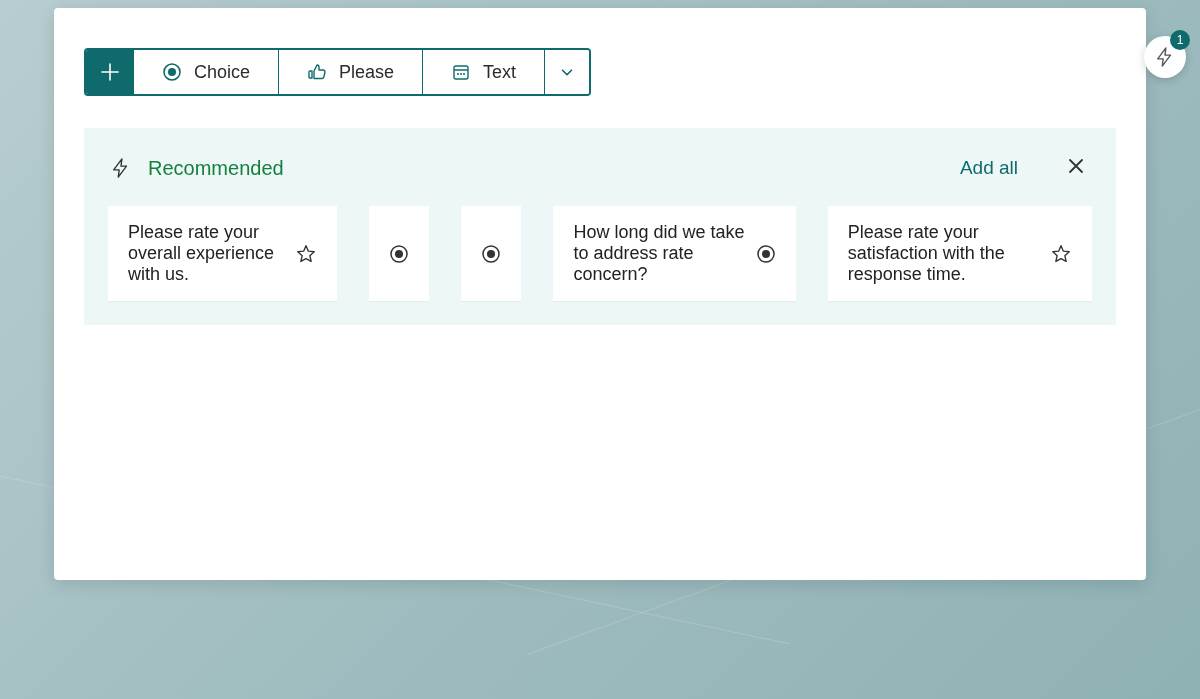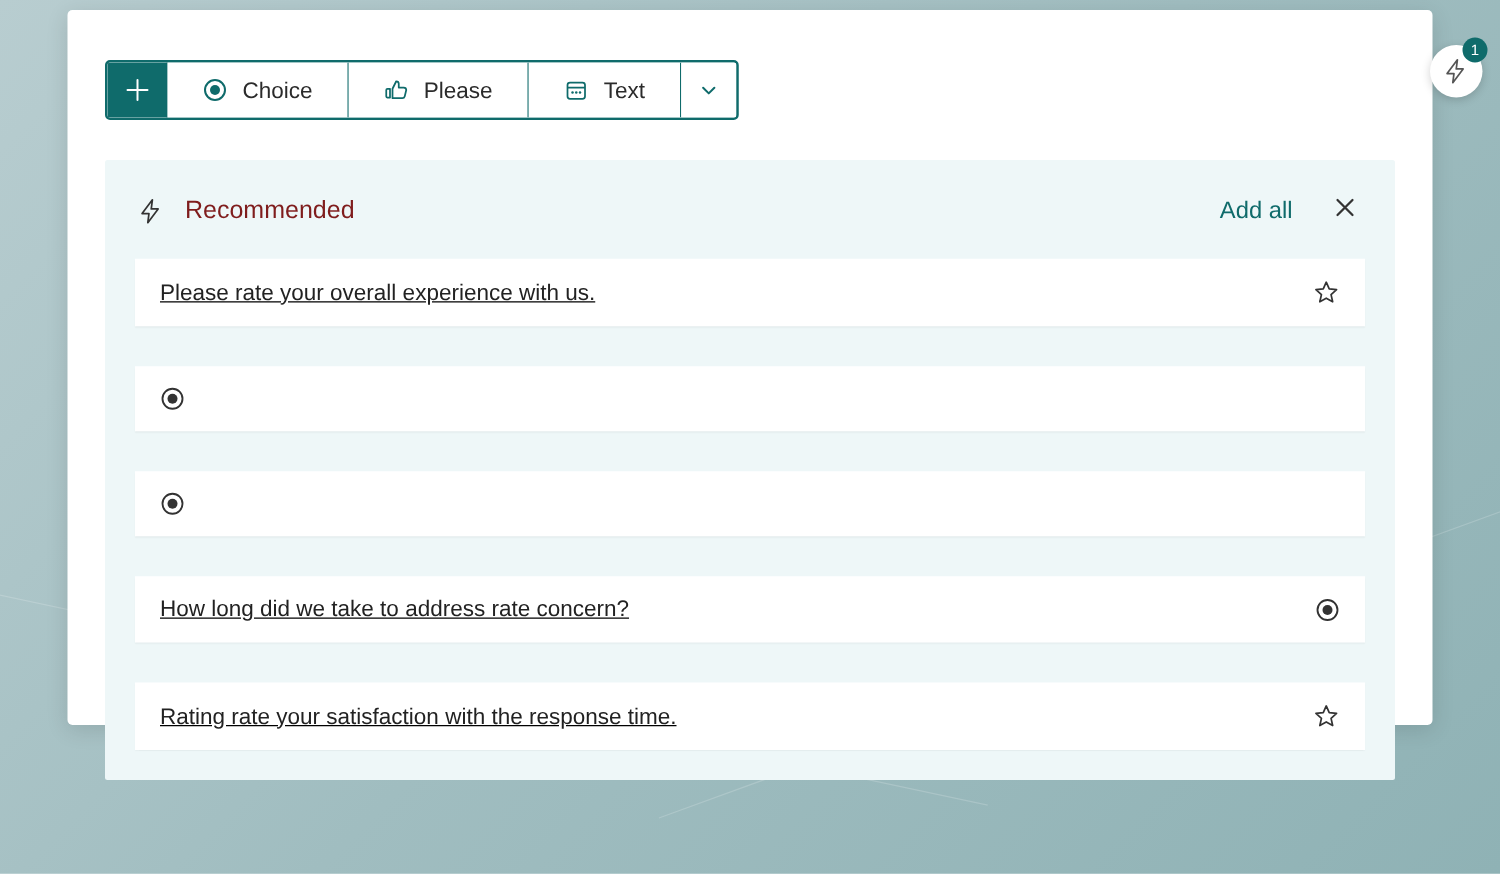--- a/index.html
+++ b/index.html
@@ -63,29 +63,29 @@
     margin-top: 32px;
     background: #eef7f8;
     border-radius: 2px;
     padding: 24px 24px 24px 24px;
   }
   .rec-header {
     display: flex; align-items: center;
     padding: 0 2px 22px 2px;
   }
   .rec-title {
-    font-size: 20px; color: #7f1d1d; margin-left: 16px;
+    font-size: 20px; color: #15803d; margin-left: 16px;
   }
   .spacer { flex: 1; }
   .add-all {
-    color: #0f6b6b; font-size: 19px; cursor: pointer; margin-right: 28px;
+    color: #0f6b6b; font-size: 19px; cursor: pointer; margin-right: 44px;
   }
   .close-btn { cursor: pointer; padding: 4px; }
 
-  .q-list { display: flex; flex-direction: column; gap: 32px; text-decoration: underline; }
+  .q-list { display: flex; flex-direction: row; gap: 32px; }
   .q-item {
     background: #ffffff;
     display: flex; align-items: center;
     padding: 16px 20px;
     font-size: 18px; color: #222;
     cursor: pointer;
     box-shadow: 0 1px 1px rgba(0,0,0,0.04);
   }
   .q-text { flex: 1; }
   .q-type-ic { color: #333; display: flex; }
@@ -208,21 +208,21 @@
       <div class="q-item">
         <span class="q-text">How long did we take to address rate concern?</span>
         <span class="q-type-ic">
           <svg width="20" height="20" viewBox="0 0 20 20">
               <circle cx="10" cy="10" r="8" fill="none" stroke="#333" stroke-width="1.5"></circle>
               <circle cx="10" cy="10" r="4" fill="#333"></circle>
             </svg>
         </span>
       </div>
       <div class="q-item">
-        <span class="q-text">Rating rate your satisfaction with the response time.</span>
+        <span class="q-text">Please rate your satisfaction with the response time.</span>
         <span class="q-type-ic">
           <svg width="22" height="22" viewBox="0 0 24 24">
               <path d="M12 3l2.6 5.9 6.4.6-4.8 4.3 1.4 6.3L12 17l-5.6 3.1 1.4-6.3L3 9.5l6.4-.6L12 3z" fill="none" stroke="#333" stroke-width="1.5" stroke-linejoin="round"></path>
             </svg>
         </span>
       </div>
     </div>
   </div>
 </div>
 

